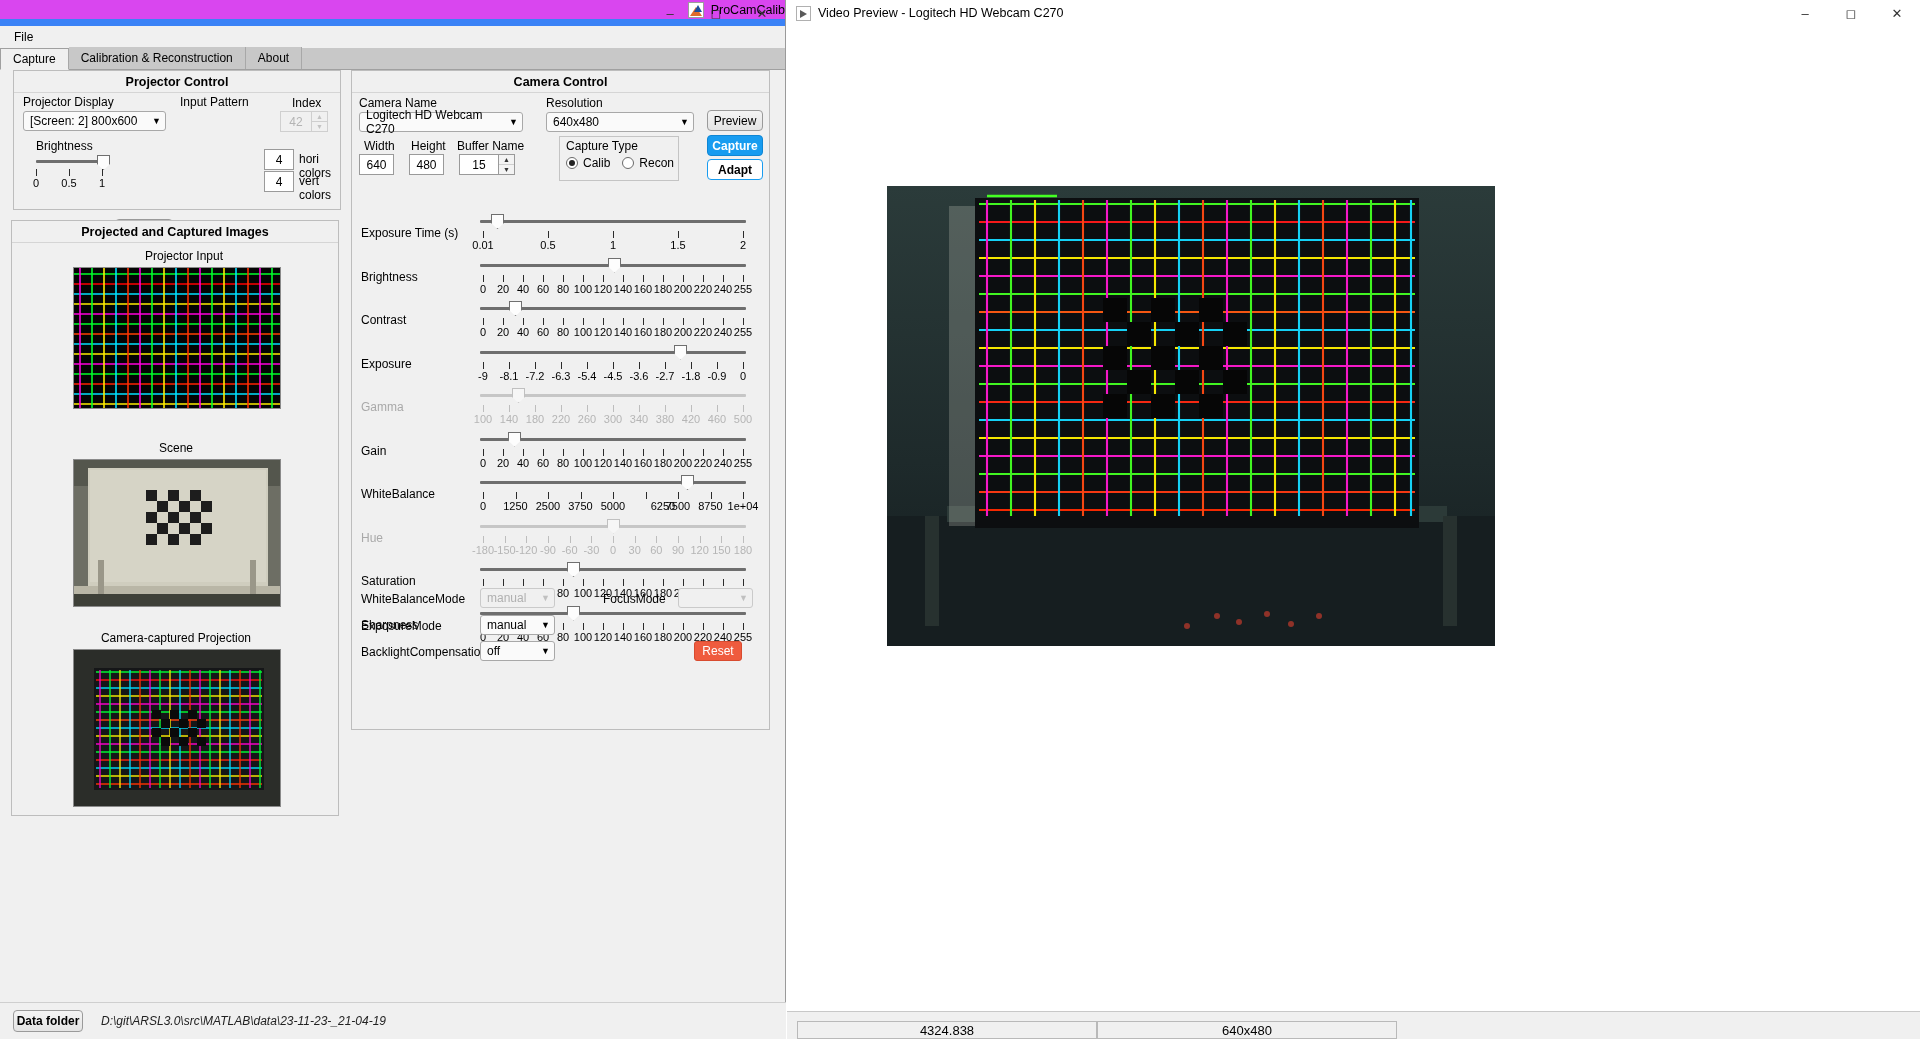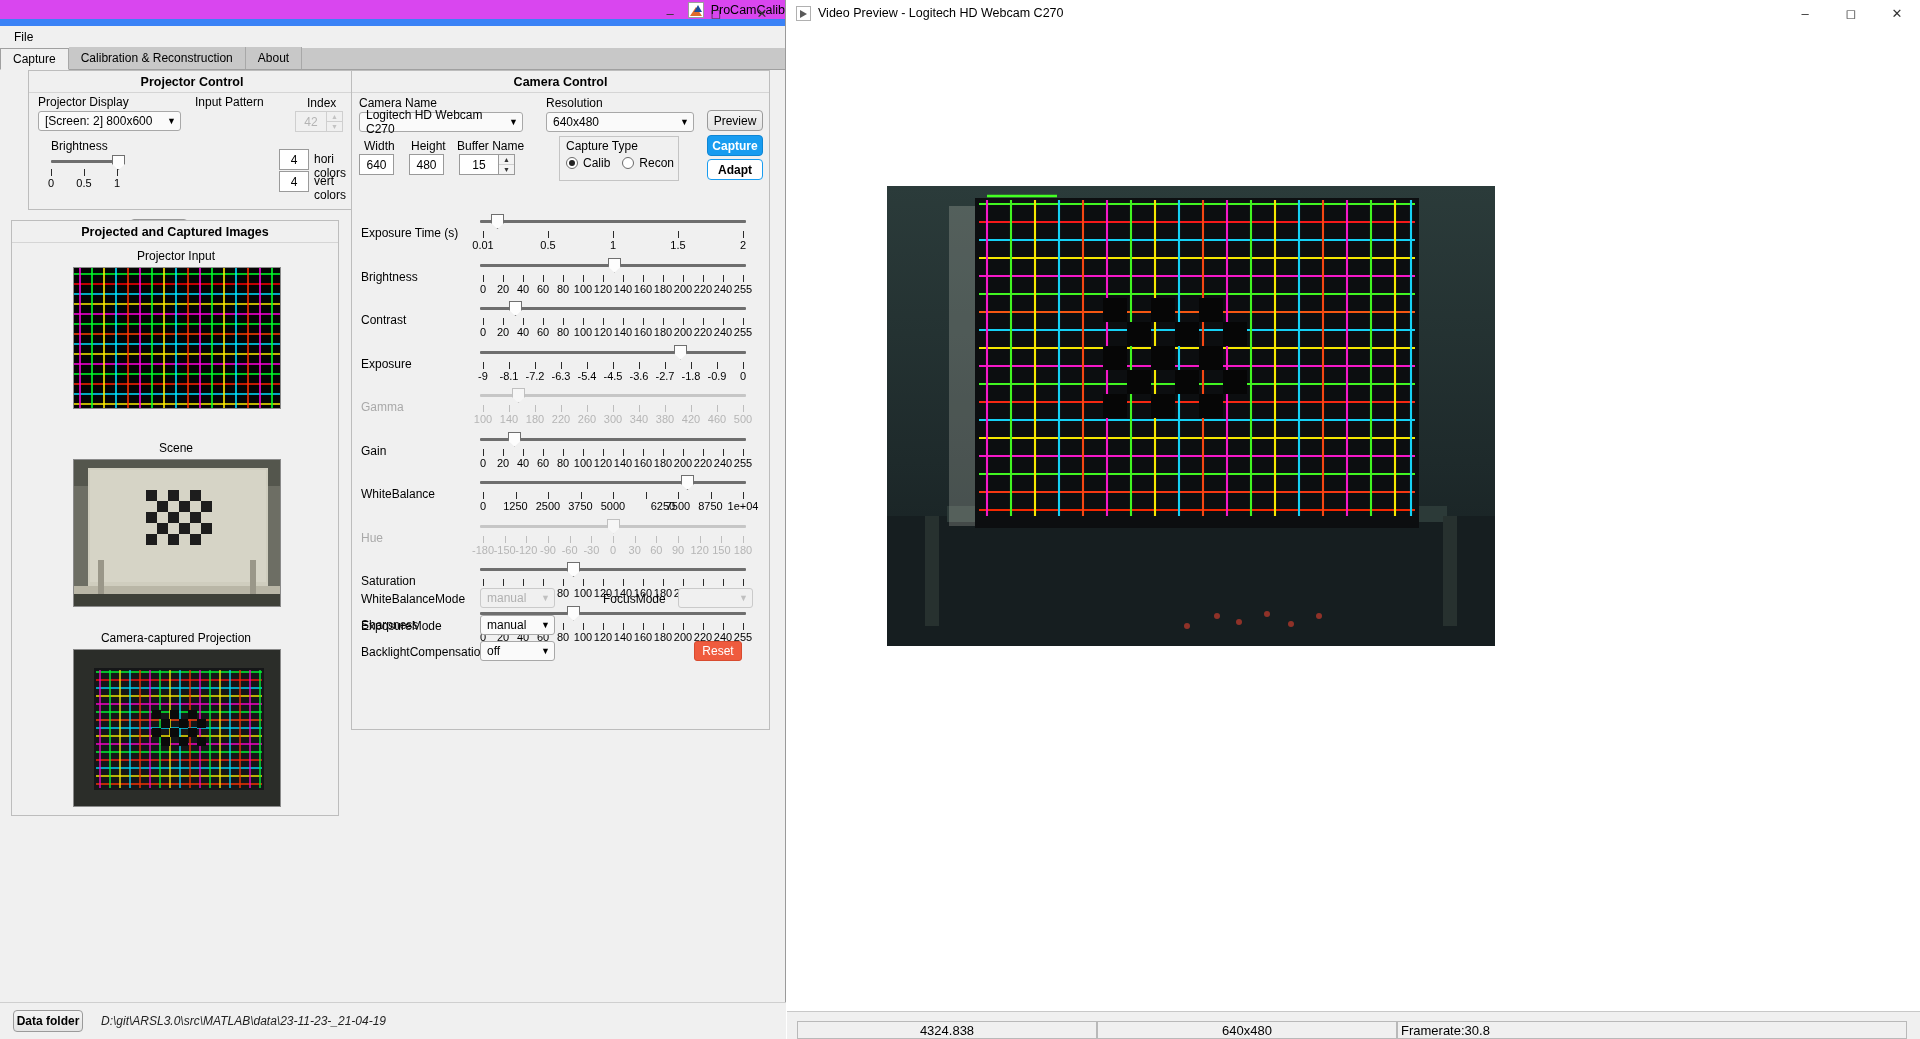--- a/index.html
+++ b/index.html
@@ -190,21 +190,21 @@
     <div class="menubar">
       <div class="menuitem">File</div>
     </div>
 
     <div class="tabstrip">
       <div class="tab active">Capture</div>
       <div class="tab">Calibration &amp; Reconstruction</div>
       <div class="tab">About</div>
     </div>
 
-    <div class="panel" style="left:28px; top:70px; width:328px; height:140px;">
+    <div class="panel" style="left:13px; top:70px; width:328px; height:140px;">
       <div class="panel-title">Projector Control</div>
 
       <div class="lbl" style="position:absolute; left:9px; top:24px;">Projector Display</div>
       <div class="combo" style="position:absolute; left:9px; top:40px; width:143px;">
         <span>[Screen: 2] 800x600</span>
         <span class="caret">▼</span>
       </div>
 
       <div class="lbl" style="position:absolute; left:22px; top:68px;">Brightness</div>
       <div style="position:absolute; left:22px; top:86px; width:70px;">
@@ -234,21 +234,21 @@
 
       <div class="txtbox" style="position:absolute; left:250px; top:78px; width:30px;">4</div>
       <div class="lbl" style="position:absolute; left:285px; top:81px;">hori colors</div>
       <div class="txtbox" style="position:absolute; left:250px; top:100px; width:30px;">4</div>
       <div class="lbl" style="position:absolute; left:285px; top:103px;">vert colors</div>
     </div>
 
     <div class="panel" style="left:11px; top:220px; width:328px; height:596px;">
       <div class="panel-title">Projected and Captured Images</div>
 
-      <div class="imgcaption" style="position:absolute; left:0; top:28px; width:328px;">Projector Input</div>
+      <div class="imgcaption" style="position:absolute; left:8px; top:28px; width:328px;">Projector Input</div>
       <div class="imgframe" style="position:absolute; left:61px; top:46px; width:208px; height:142px;">
         <svg width="208" height="142" viewBox="0 0 208 142">
           <rect width="208" height="142" fill="#040404"></rect>
           <g stroke-width="1.6">
             <line x1="0" y1="6" x2="208" y2="6" stroke="#00ff2a"></line>
               <line x1="0" y1="16" x2="208" y2="16" stroke="#ff0000"></line>
             <line x1="0" y1="26" x2="208" y2="26" stroke="#00e0ff"></line>
               <line x1="0" y1="36" x2="208" y2="36" stroke="#ffee00"></line>
             <line x1="0" y1="46" x2="208" y2="46" stroke="#ff00dd"></line>
               <line x1="0" y1="56" x2="208" y2="56" stroke="#00ff2a"></line>
@@ -851,16 +851,15 @@
           <circle cx="404" cy="438" r="3"></circle>
             <circle cx="432" cy="430" r="3"></circle>
             <circle cx="300" cy="440" r="3"></circle>
         </g>
       </svg>
     </div>
 
     <div class="pv-status">
       <div class="pv-cell c" style="width:300px; margin-left:10px;">4324.838</div>
       <div class="pv-cell c" style="width:300px;">640x480</div>
-      <div class="pv-cell l" style="width:510px;">Framerate:30.8</div>
     </div>
   </div>
 </div>
 
 </body></html>

